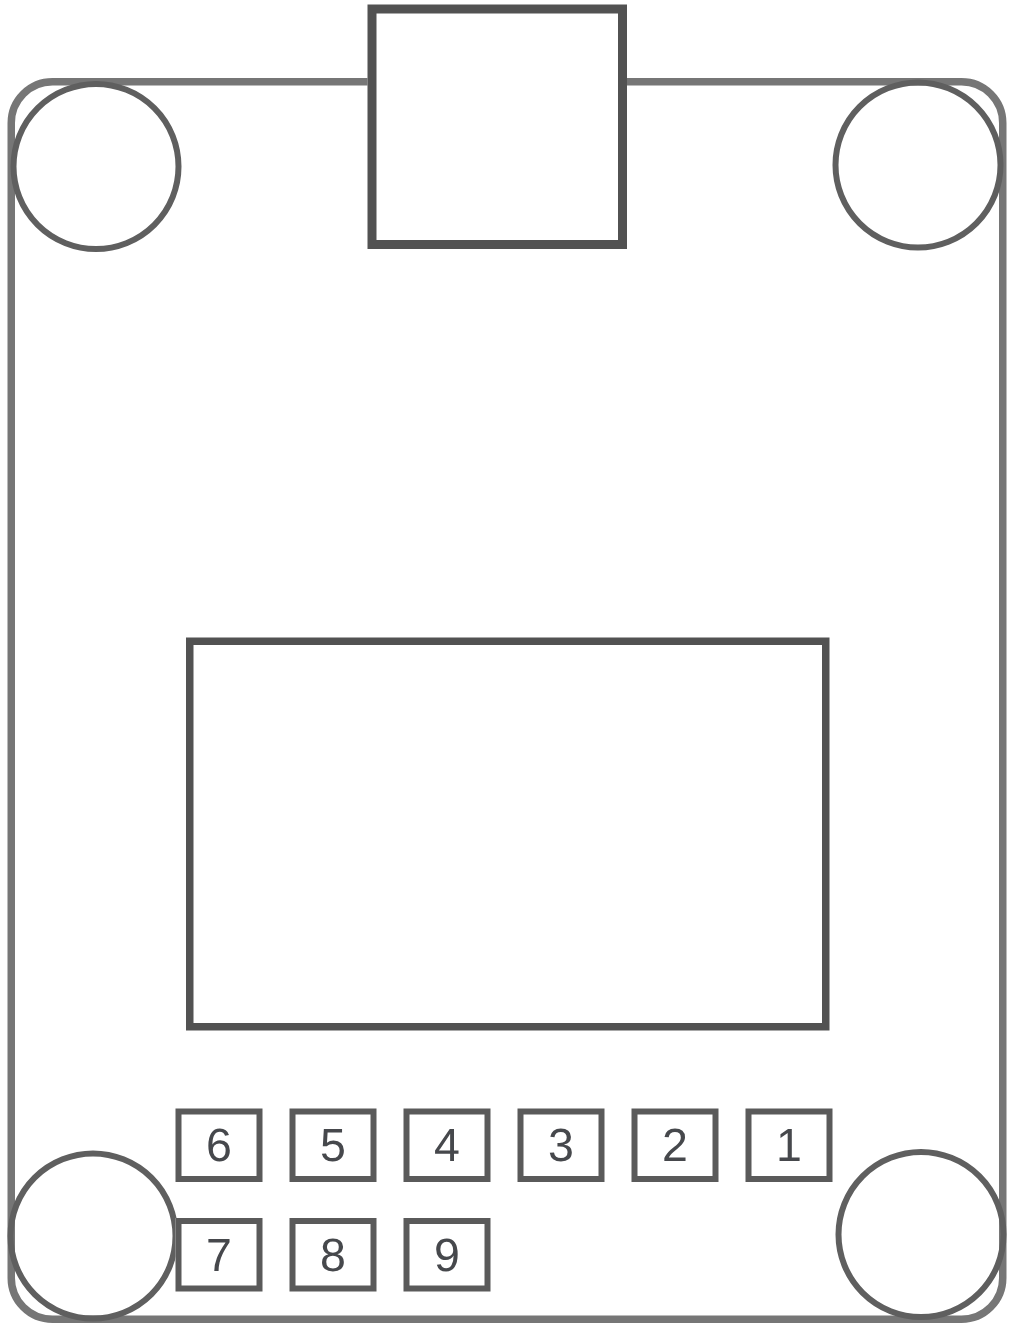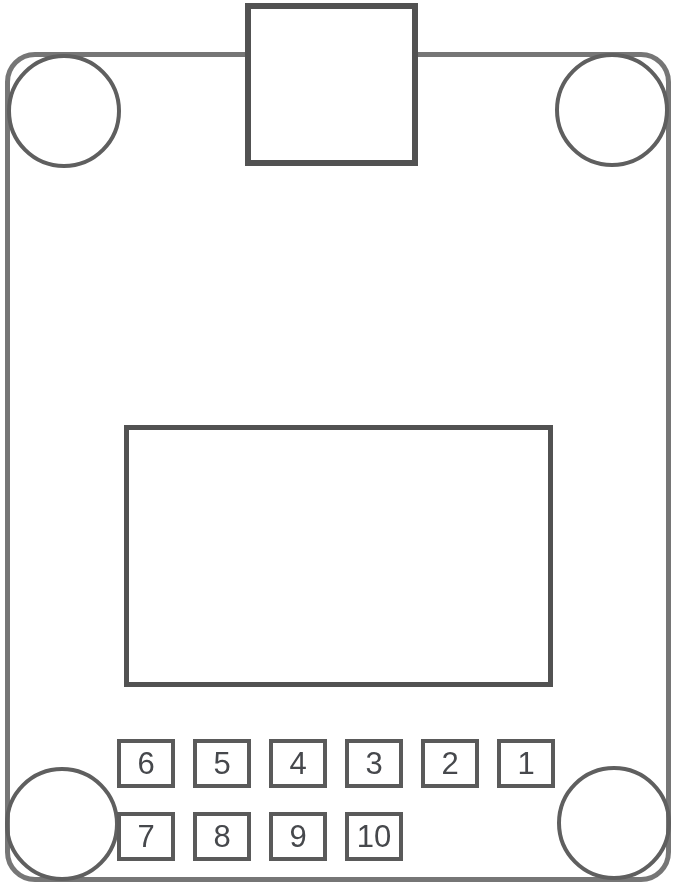--- a/index.html
+++ b/index.html
@@ -105,16 +105,15 @@
     <div class="pin-box">4</div>
     <div class="pin-box">3</div>
     <div class="pin-box">2</div>
     <div class="pin-box">1</div>
   </div>
 
   <div class="pin-row bottom">
     <div class="pin-box">7</div>
     <div class="pin-box">8</div>
     <div class="pin-box">9</div>
-    <div class="pin-box">10</div>
   </div>
 
 </div>
 
 </body></html>

